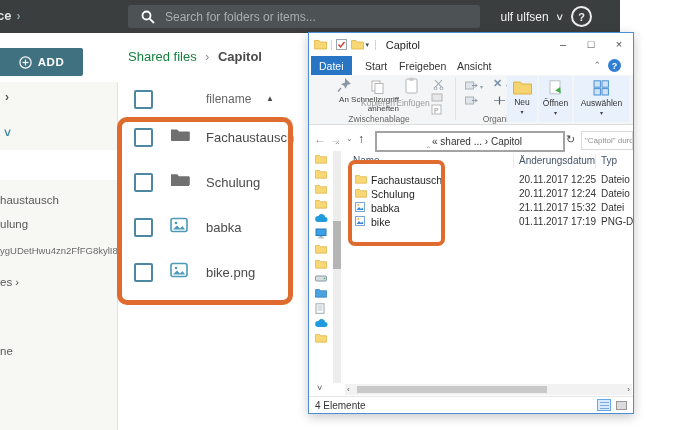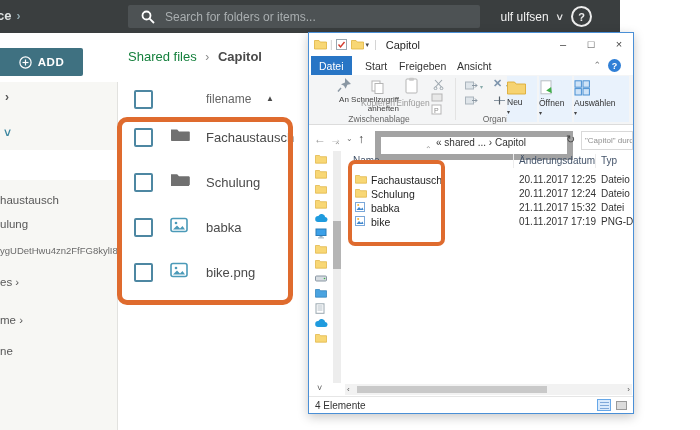--- a/index.html
+++ b/index.html
@@ -78,31 +78,31 @@
                display:flex;align-items:center;justify-content:center;}
 
   .ribbon{position:absolute;left:0;top:42px;width:100%;height:49px;background:#f4f5f6;
           border-bottom:1px solid #dcdcdc;}
   .pin-label{position:absolute;left:0;top:20px;width:90px;text-align:right;font-size:8px;
              line-height:9px;color:#3c3c3c;}
   .rb-small-label{position:absolute;top:23px;text-align:center;font-size:8.5px;color:#9a9a9a;}
   .grp-label{position:absolute;top:39px;text-align:center;font-size:8.5px;color:#666;}
   .rb-vr{position:absolute;top:3px;width:1px;height:42px;background:#e3e3e3;}
   .bigbtn{position:absolute;top:1px;height:46px;background:#e9f2fc;display:flex;flex-direction:column;
-          align-items:flex-start;cursor:pointer;}
+          align-items:center;cursor:pointer;}
   .bigbtn .bb-label{font-size:8.5px;color:#333;margin-top:2px;}
   .bigbtn .bb-dd{font-size:6px;color:#444;margin-top:1px;}
   .bigbtn svg{margin-top:4px;}
   .org-x{position:absolute;color:#7e95ad;font-size:11px;font-weight:bold;}
   .org-dd{position:absolute;color:#8aa;font-size:6px;}
 
   .addr{position:absolute;left:0;top:96px;width:100%;height:22px;background:#fff;}
   .addr .nav{position:absolute;top:3px;font-size:12px;}
-  .addr-field{position:absolute;left:66px;top:2px;width:186px;height:17px;border:6px solid #a3a3a3;
-              display:flex;overflow:hidden;gap:48px;}
+  .addr-field{position:absolute;left:66px;top:2px;width:186px;height:17px;border:2px solid #a3a3a3;
+              display:flex;align-items:center;overflow:hidden;gap:48px;}
   .addr-field .path{font-size:10px;color:#333;margin-left:4px;white-space:nowrap;}
   .addr-field .fdd{margin-left:auto;margin-right:3px;font-size:8px;color:#777;}
   .refresh{position:absolute;left:257px;top:4px;font-size:11px;color:#444;}
   .srch-field{position:absolute;left:272px;top:2px;width:50px;height:17px;border:1px solid #d9d9d9;
               display:flex;align-items:center;overflow:hidden;}
   .srch-field .sph{font-size:8px;color:#909090;margin-left:3px;white-space:nowrap;}
 
   .cols{position:absolute;left:0;top:120px;width:100%;height:16px;}
   .colh{position:absolute;top:2px;font-size:10px;color:#44546a;white-space:nowrap;}
   .col-vr{position:absolute;top:1px;width:1px;height:14px;background:#ececec;}
@@ -174,21 +174,20 @@
   </div>
 
   <div class="sidebar">
     <span class="sb-chev-r">›</span>
     <span class="sb-chev-d">˅</span>
     <div class="sb-selected"></div>
     <div class="sb-item" style="top:112px">haustausch</div>
     <div class="sb-item" style="top:136px">ulung</div>
     <div class="sb-item sb-hash" style="top:163px">ygUDetHwu4zn2FfFG8kylI850</div>
     <div class="sb-item" style="top:194px">es  ›</div>
-    <div class="sb-item" style="top:232px">me  ›</div>
     <div class="sb-item" style="top:263px">ne</div>
   </div>
 
   <div class="main">
     <div class="thead">
       <div class="cb"></div>
       <span class="th-label">filename</span>
       <span class="th-sort">▲</span>
     </div>
 

